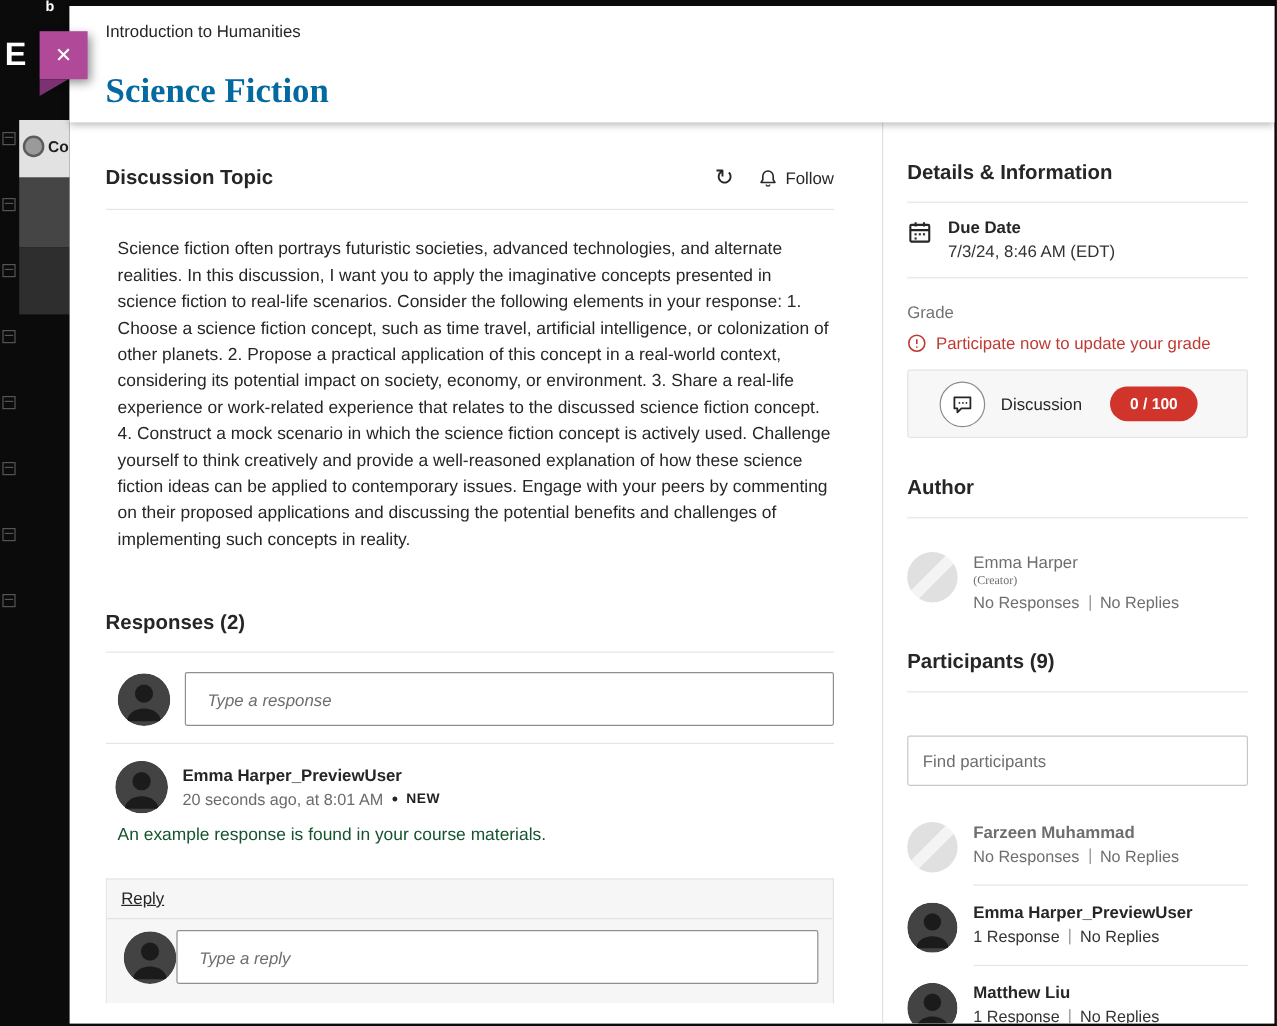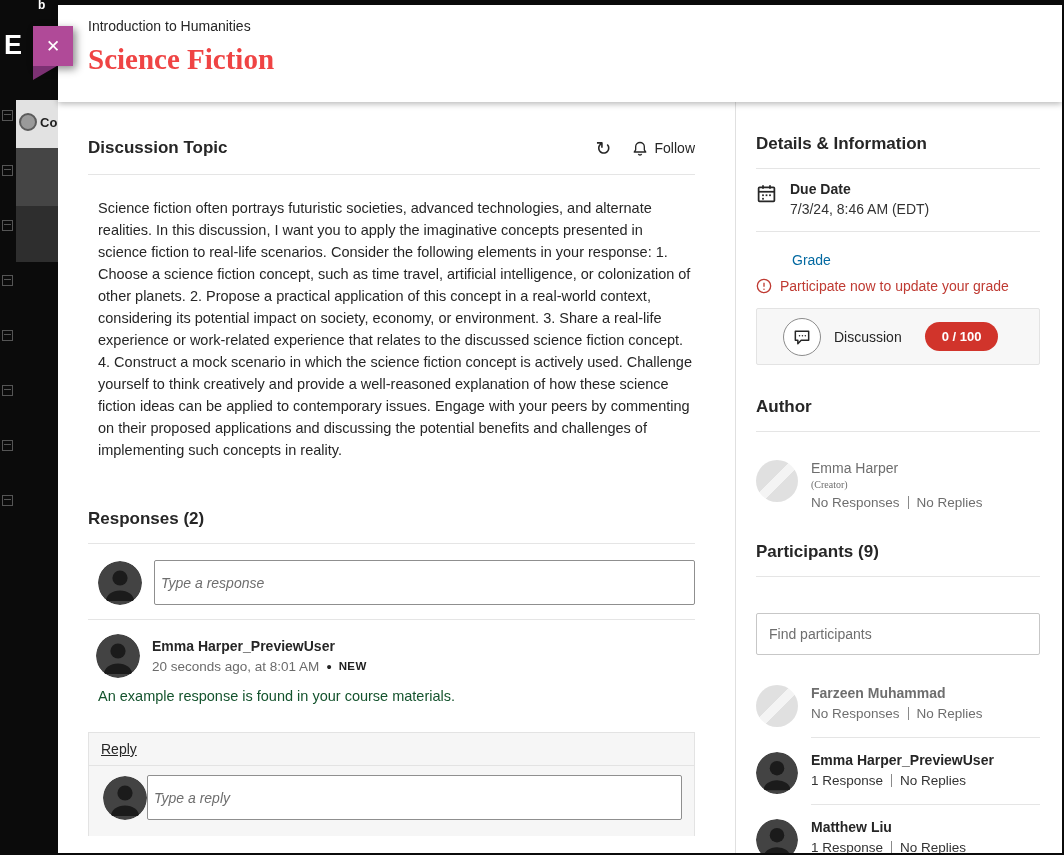--- a/index.html
+++ b/index.html
@@ -37,42 +37,42 @@
     border-top:14px solid #7c3173; border-right:24px solid transparent;
   }
 
   
   #modal { position:absolute; left:58px; top:5px; width:1004px; height:848px; background:#fff; }
   #modal-header {
     position:relative; height:97px; background:#fff; padding:13px 0 0 30px; z-index:5;
     box-shadow:0 2px 6px rgba(0,0,0,.28);
   }
   .course { font-size:14px; color:#262626; }
-  .title { font-family:"Liberation Serif", serif; font-weight:600; font-size:29px; color:#ef4444; margin-top:9px; }
+  .title { font-family:"Liberation Serif", serif; font-weight:600; font-size:29px; color:#0369a1; margin-top:26px; }
 
   #modal-body { position:absolute; top:97px; left:0; right:0; bottom:0; overflow:hidden; }
 
   
   #main-col { position:absolute; left:30px; top:0; width:607px; bottom:12px; overflow:hidden; }
   .divider { border-top:1px solid #e5e5e5; width:100%; }
   .topic-row { margin-top:36px; display:flex; justify-content:space-between; align-items:center; }
   h2 { font-size:17px; font-weight:700; color:#262626; }
   .topic-actions { display:flex; align-items:center; gap:20px; }
   .icon-btn { background:none; border:none; cursor:pointer; font-size:19px; color:#262626; line-height:1; }
   .follow-btn { background:none; border:none; cursor:pointer; display:flex; align-items:center; gap:7px; font-size:14px; color:#262626; font-family:inherit; }
   #main-col > .divider.after-topic { margin-top:16px; }
   .topic-body { margin-top:22px; padding-left:10px; font-size:14.5px; line-height:22px; color:#262626; }
   .responses-heading { margin-top:48px; }
   #main-col > .divider.after-resp { margin-top:14px; }
   .response-input-row { margin-top:16px; padding-left:10px; display:flex; gap:12px; align-items:center; }
   .avatar { width:44px; height:44px; border-radius:50%; flex:0 0 auto; overflow:hidden; }
   .avatar.light { background:linear-gradient(135deg,#e0e0e0 42%,#f4f4f4 42%,#f4f4f4 58%,#e0e0e0 58%); }
   .text-input {
     flex:1; height:45px; border:1px solid #8f8f8f; border-radius:2px; background:#fff;
-    padding:0 6px; font-size:14px; font-family:inherit; color:#262626;
+    padding:0 18px; font-size:14px; font-family:inherit; color:#262626;
   }
   .italic-ph::placeholder { font-style:italic; color:#6e6e6e; }
   #main-col > .divider.after-input { margin-top:14px; }
   .response { margin-top:14px; padding-left:8px; }
   .response-head { display:flex; gap:12px; align-items:center; }
   .response-author { font-size:14px; font-weight:bold; color:#262626; }
   .response-time-row { margin-top:4px; font-size:13.5px; color:#6b6b6b; display:flex; align-items:center; gap:7px; }
   .new-dot { color:#262626; font-size:15px; }
   .new-badge { color:#1f1f1f; font-weight:bold; font-size:11.5px; letter-spacing:.4px; }
   .response-body { margin-top:10px; padding-left:2px; font-size:14.5px; color:#14532d; }
@@ -85,21 +85,21 @@
   #right-panel {
     position:absolute; left:677px; right:0; top:0; bottom:0;
     border-left:1px solid #e0e0e0; padding:0 22px 0 20px; overflow:hidden;
   }
   #right-panel h2 { margin-top:32px; }
   #right-panel .divider { margin-top:14px; }
   .due-row { margin-top:12px; display:flex; gap:13px; align-items:flex-start; }
   .cal { margin-top:2px; line-height:0; }
   .due-label { font-size:14px; font-weight:bold; color:#262626; }
   .due-value { font-size:14px; color:#333; margin-top:4px; }
-  .grade-label { margin-top:20px; font-size:14px; color:#0369a1;margin-left:36px; }
+  .grade-label { margin-top:20px; font-size:14px; color:#737373; }
   .grade-warning { margin-top:10px; display:flex; align-items:center; gap:8px; font-size:14px; color:#bf3a32; }
   .grade-box {
     margin-top:14px; height:57px; background:#f7f7f7; border:1px solid #e3e3e3; border-radius:2px;
     display:flex; align-items:center; padding:0 26px; gap:13px; cursor:pointer;
   }
   .chat-circle {
     width:38px; height:38px; border-radius:50%; border:1px solid #8c8c8c; background:#fff;
     display:flex; align-items:center; justify-content:center; flex:0 0 auto;
   }
   .grade-item-label { font-size:14px; color:#262626; }

